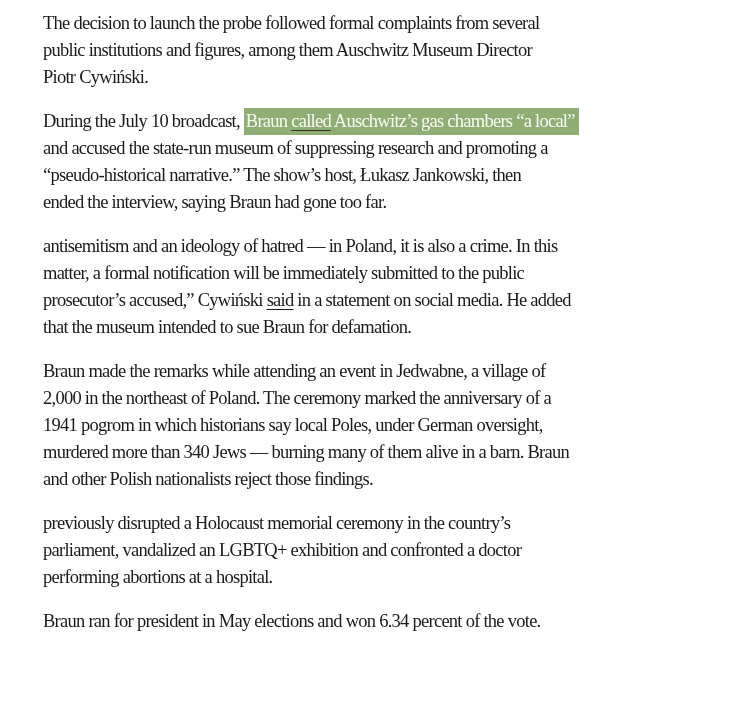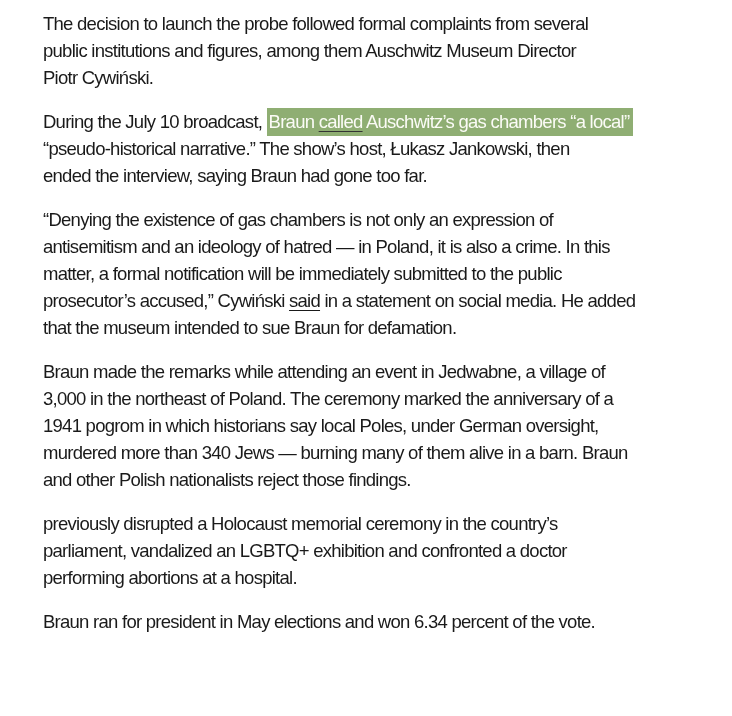--- a/index.html
+++ b/index.html
@@ -7,21 +7,21 @@
     padding: 0;
     background: #ffffff;
   }
   body {
     width: 732px;
     height: 716px;
     overflow: hidden;
   }
   .article {
     padding: 10px 0 0 43px;
-    font-family: Liberation Sans, sans-serif;
+    font-family: Liberation Serif, serif;
     font-size: 18.5px;
     line-height: 27px;
     letter-spacing: -0.04em;
     color: var(--text-color, #1a1a1a);
   }
   .article p {
     margin: 0 0 17px 0;
   }
   .line {
     display: block;
@@ -48,33 +48,33 @@
 <body>
 
 <div class="article" id="article-root">
     <p>
       <span class="line"><span>The decision to launch the probe followed formal complaints from several</span></span>
       <span class="line"><span>public institutions and figures, among them Auschwitz Museum Director</span></span>
       <span class="line"><span>Piotr Cywiński.</span></span>
     </p>
     <p>
       <span class="line"><span>During the July 10 broadcast, </span><span class="hl"><span>Braun </span><a class="link">called</a><span> Auschwitz’s gas chambers “a local”</span></span></span>
+      <span class="line"><span>and accused the state-run museum of suppressing research and promoting a</span></span>
       <span class="line"><span>“pseudo-historical narrative.” The show’s host, Łukasz Jankowski, then</span></span>
       <span class="line"><span>ended the interview, saying Braun had gone too far.</span></span>
     </p>
     <p>
-      <span class="line"><span>“Denying the existence of gas chambers is not only an expression of</span></span>
       <span class="line"><span>antisemitism and an ideology of hatred — in Poland, it is also a crime. In this</span></span>
       <span class="line"><span>matter, a formal notification will be immediately submitted to the public</span></span>
       <span class="line"><span>prosecutor’s accused,” Cywiński </span><a class="link">said</a><span> in a statement on social media. He added</span></span>
       <span class="line"><span>that the museum intended to sue Braun for defamation.</span></span>
     </p>
     <p>
       <span class="line"><span>Braun made the remarks while attending an event in Jedwabne, a village of</span></span>
-      <span class="line"><span>3,000 in the northeast of Poland. The ceremony marked the anniversary of a</span></span>
+      <span class="line"><span>2,000 in the northeast of Poland. The ceremony marked the anniversary of a</span></span>
       <span class="line"><span>1941 pogrom in which historians say local Poles, under German oversight,</span></span>
       <span class="line"><span>murdered more than 340 Jews — burning many of them alive in a barn. Braun</span></span>
       <span class="line"><span>and other Polish nationalists reject those findings.</span></span>
     </p>
     <p>
       <span class="line"><span>previously disrupted a Holocaust memorial ceremony in the country’s</span></span>
       <span class="line"><span>parliament, vandalized an LGBTQ+ exhibition and confronted a doctor</span></span>
       <span class="line"><span>performing abortions at a hospital.</span></span>
     </p>
     <p>

